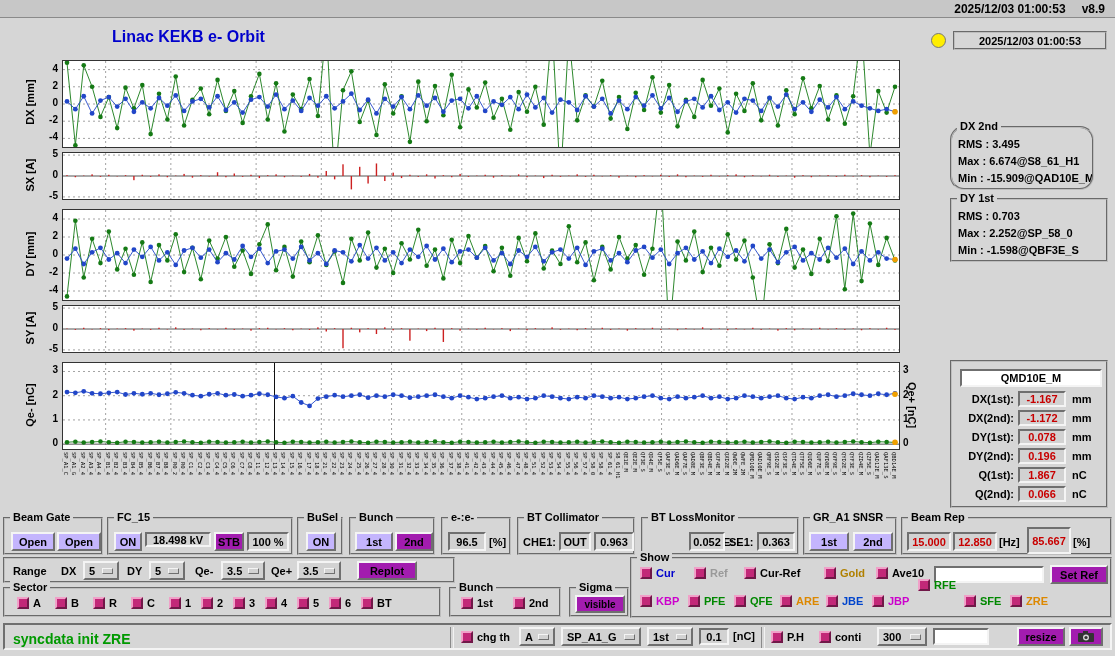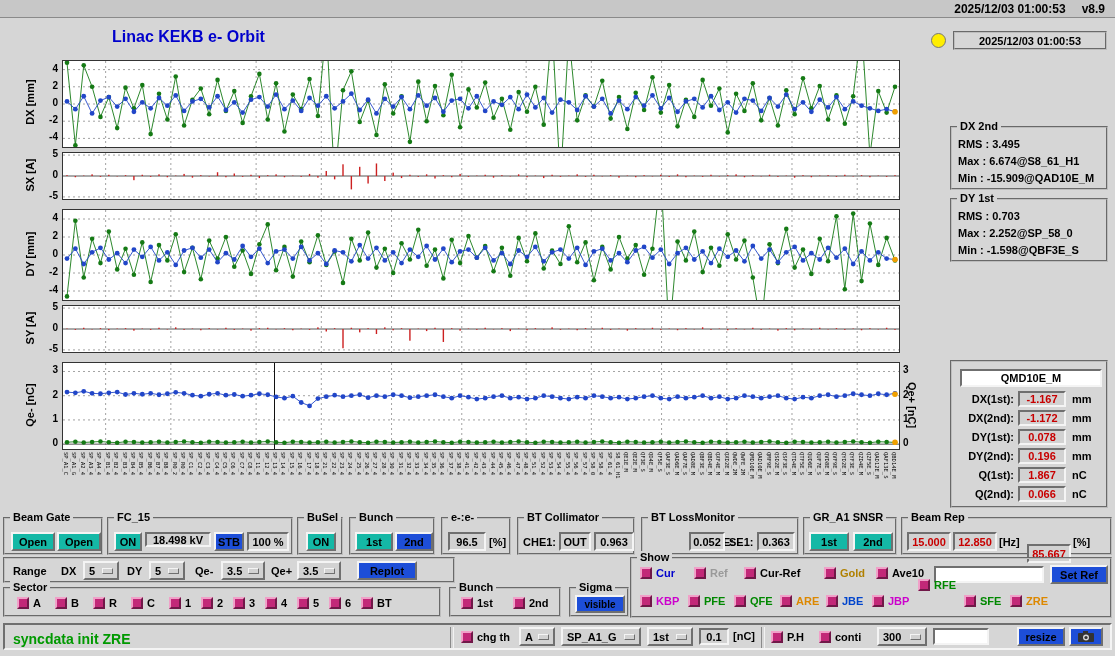--- a/index.html
+++ b/index.html
@@ -19,22 +19,22 @@
   .yticks div{position:absolute;right:2px;font-size:10px;font-weight:bold;line-height:12px;}
   .yticks.leftalign div{left:2px;right:auto;}
   #xlabels{position:absolute;left:62px;top:451px;width:836px;height:62px;overflow:hidden;}
   .xlabel{position:absolute;top:1px;transform-origin:0 0;transform:rotate(90deg);
           font-family:"DejaVu Sans Mono",monospace;font-size:5.5px;line-height:6px;white-space:nowrap;}
   
   .grp{position:absolute;border:2px groove #bdbdbd;box-sizing:border-box;}
   .grp-title{position:absolute;top:-8px;left:5px;background:#d6d6d6;padding:0 3px;font-size:11px;
              font-weight:bold;line-height:13px;white-space:nowrap;}
   .btn{position:absolute;display:flex;align-items:center;justify-content:center;font-size:11px;font-weight:bold;
-       background:#1d4ed8;border:2px solid;border-color:#f4f4f4 #6f6f6f #6f6f6f #f4f4f4;box-sizing:border-box;white-space:nowrap;}
-  .btn.green{background:#14b8a6;}
+       background:#a21caf;border:2px solid;border-color:#f4f4f4 #6f6f6f #6f6f6f #f4f4f4;box-sizing:border-box;white-space:nowrap;}
+  .btn.green{background:#c4b5fd;}
   .val{position:absolute;display:flex;align-items:center;justify-content:center;font-size:11px;font-weight:bold;
        background:#d2d2d2;border:2px solid;border-color:#6f6f6f #f4f4f4 #f4f4f4 #6f6f6f;box-sizing:border-box;white-space:nowrap;}
   .val.red{color:#c80000;}
   .lbl{position:absolute;font-size:11px;font-weight:bold;display:flex;align-items:center;white-space:nowrap;}
   .opt{position:absolute;display:flex;align-items:center;justify-content:space-between;padding:0 4px;
        font-size:11px;font-weight:bold;background:#d2d2d2;border:2px solid;
        border-color:#f4f4f4 #6f6f6f #6f6f6f #f4f4f4;box-sizing:border-box;}
   .opt .dash{width:9px;height:4px;background:#d2d2d2;border:1px solid;border-color:#f4f4f4 #6f6f6f #6f6f6f #f4f4f4;margin-left:5px;}
   .ck-item{position:absolute;display:flex;align-items:center;gap:4px;font-size:11px;font-weight:bold;white-space:nowrap;}
   .ck{width:12px;height:12px;box-sizing:border-box;border:2px solid;background:#c22878;
@@ -1130,21 +1130,21 @@
       <span class="xlabel" style="left: 801.545px;">QZD4E_M</span>
       <span class="xlabel" style="left: 809.909px;">QZF5E_S</span>
       <span class="xlabel" style="left: 818.273px;">QAD12E_M</span>
       <span class="xlabel" style="left: 826.636px;">QAF13E_S</span>
       <span class="xlabel" style="left: 835px;">QBD14E_M</span>
     </div>
 
   <div id="indicator"></div>
   <div id="timebox">2025/12/03 01:00:53</div>
 
-  <div class="grp statgrp" style="left:950px;top:126px;width:158px;height:64px;">
+  <div class="grp statgrp" style="left:950px;top:126px;width:144px;height:64px;border-radius:14px;">
     <span class="grp-title">DX 2nd</span>
     <div class="stat-row">RMS :  3.495</div>
     <div class="stat-row">Max :  6.674@S8_61_H1</div>
     <div class="stat-row">Min :  -15.909@QAD10E_M</div>
   </div>
   <div class="grp statgrp" style="left:950px;top:198px;width:158px;height:64px;">
     <span class="grp-title">DY 1st</span>
     <div class="stat-row">RMS :  0.703</div>
     <div class="stat-row">Max :  2.252@SP_58_0</div>
     <div class="stat-row">Min :  -1.598@QBF3E_S</div>
@@ -1222,21 +1222,21 @@
     <span class="grp-title">GR_A1 SNSR</span>
     <div class="btn green" style="left:4px;top:13px;width:40px;height:19px;">1st</div>
     <div class="btn green" style="left:48px;top:13px;width:40px;height:19px;">2nd</div>
   </div>
 
   <div class="grp" style="left:901px;top:517px;width:211px;height:38px;">
     <span class="grp-title">Beam Rep</span>
     <div class="val red" style="left:4px;top:13px;width:44px;height:19px;">15.000</div>
     <div class="val red" style="left:50px;top:13px;width:44px;height:19px;">12.850</div>
     <div class="lbl" style="left:96px;top:13px;height:19px;">[Hz]</div>
-    <div class="val red" style="left:124px;top:25px;width:44px;height:19px;">85.667</div>
+    <div class="val red" style="left:124px;top:8px;width:44px;height:27px;">85.667</div>
     <div class="lbl" style="left:170px;top:13px;height:19px;">[%]</div>
   </div>
 
   <div class="grp" style="left:3px;top:557px;width:452px;height:26px;">
     <div class="lbl" style="left:8px;top:3px;height:18px;">Range</div>
     <div class="lbl" style="left:56px;top:3px;height:18px;">DX</div>
     <div class="opt" style="left:78px;top:2px;width:36px;height:19px;">
       <span>5</span>
         <span class="dash"></span>
     </div>

